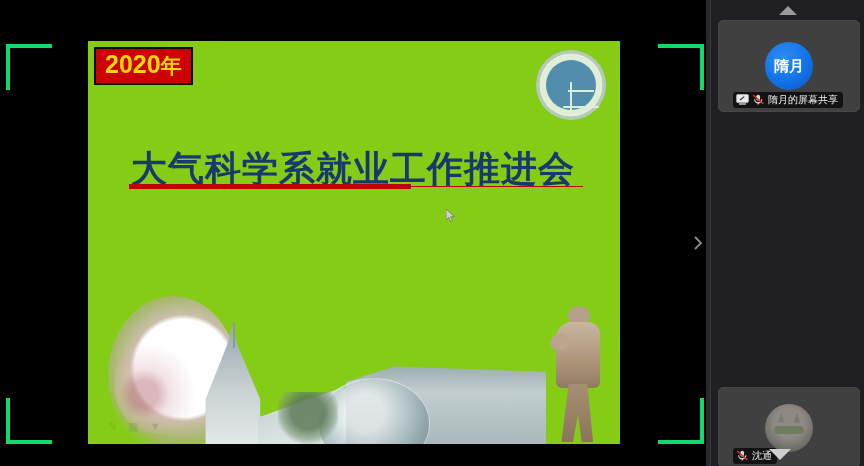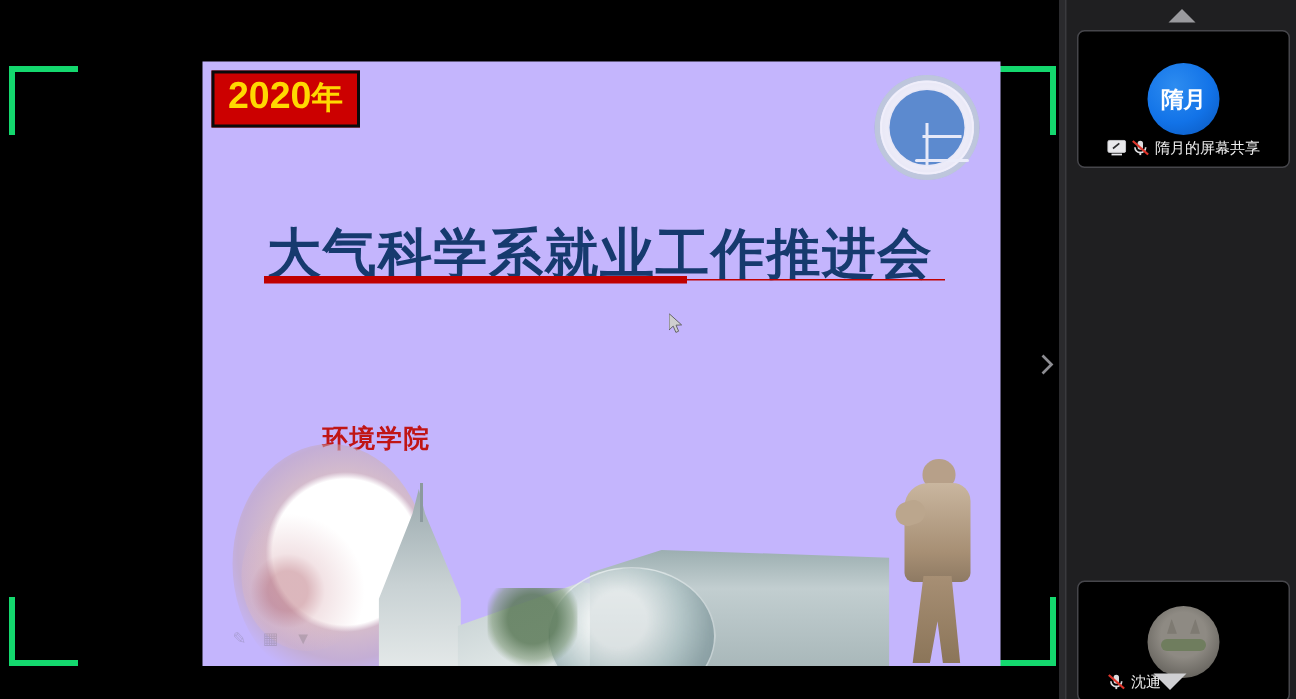--- a/index.html
+++ b/index.html
@@ -19,21 +19,21 @@
   .corner.tr .h{right:0;top:0;width:46px;height:4px;}
   .corner.tr .v{right:0;top:0;width:4px;height:46px;}
   .corner.bl{left:6px;top:398px;}
   .corner.bl .h{left:0;bottom:0;width:46px;height:4px;}
   .corner.bl .v{left:0;bottom:0;width:4px;height:46px;}
   .corner.br{left:658px;top:398px;}
   .corner.br .h{right:0;bottom:0;width:46px;height:4px;}
   .corner.br .v{right:0;bottom:0;width:4px;height:46px;}
 
   
-  #slide{position:absolute;left:88px;top:41px;width:532px;height:403px;background:#c4b5fd;overflow:hidden;margin-left:47px;}
+  #slide{position:absolute;left:88px;top:41px;width:532px;height:403px;background:#84cc16;overflow:hidden;}
 
   
   #year-banner{position:absolute;left:6px;top:6px;background:#cc0000;border:2px solid #0a0a0a;
       padding:1px 9px 3px 9px;color:#ffd800;font-weight:bold;font-size:25px;line-height:29px;
       letter-spacing:0px;font-family:"Liberation Sans","DejaVu Sans",sans-serif;}
   #year-banner .yr-cn{font-size:21px;}
 
   
   #seal{position:absolute;right:14px;top:9px;width:70px;height:70px;border-radius:50%;
       background:radial-gradient(circle at 50% 50%, #5b93d6 0%, #4f86cc 46%, #f2f4f7 47%, #e8ecf2 63%, #9fb2c6 64%, #8fa4bb 100%);
@@ -93,35 +93,35 @@
   #ppt-tools span{display:block;color:#555;font-size:11px;line-height:11px;}
 
   
   #cursor{position:absolute;left:446px;top:209px;width:10px;height:14px;}
 
   
   #sidebar{position:absolute;left:710px;top:0;width:154px;height:466px;
       background:#1f1f21;border-left:1px solid #3a3a3e;}
   #scroll-up{position:absolute;left:0;top:2px;width:154px;height:16px;display:flex;align-items:center;justify-content:center;}
   #scroll-up .tri{width:0;height:0;border-left:9px solid transparent;border-right:9px solid transparent;border-bottom:9px solid #9a9a9e;}
-  .tile{position:absolute;left:7px;width:140px;background:#000000;border:1px solid #46464b;border-radius:5px;overflow:hidden;}
+  .tile{position:absolute;left:7px;width:140px;background:#404040;border:1px solid #46464b;border-radius:5px;overflow:hidden;}
   .tile .av-wrap{position:absolute;left:0;top:0;width:100%;height:100%;display:flex;align-items:center;justify-content:center;}
   .avatar{width:48px;height:48px;border-radius:50%;display:flex;align-items:center;justify-content:center;
       color:#fff;font-size:15px;font-weight:bold;font-family:"DejaVu Sans","Liberation Sans",sans-serif;letter-spacing:0px;}
   .avatar.blue-grad{background:radial-gradient(circle at 38% 32%, #2d8cf0 0%, #1273e8 55%, #0a56bb 100%);}
   .avatar.blue-flat{background:#1677f0;}
   .avatar.img-doll{background:radial-gradient(circle at 50% 44%, #efe6d2 0 52%, #ded2b8 100%);position:relative;}
   .avatar.img-doll::before{content:"";position:absolute;left:15px;top:8px;width:18px;height:14px;border-radius:9px 9px 5px 5px;background:#3b3128;}
   .avatar.img-doll::after{content:"";position:absolute;left:18px;top:20px;width:12px;height:18px;border-radius:5px;background:#cdbfa4;}
   .avatar.img-cat{background:radial-gradient(circle at 50% 40%, #8e8a83 0 40%, #6d6a64 72%, #4d4b47 100%);position:relative;}
   .avatar.img-cat::before{content:"";position:absolute;left:9px;top:22px;width:30px;height:8px;border-radius:4px;background:#6f7d5e;}
   .avatar.img-cat::after{content:"";position:absolute;left:13px;top:9px;width:22px;height:10px;
       background:#7e7a72;clip-path:polygon(0% 100%, 14% 0%, 30% 100%, 70% 100%, 86% 0%, 100% 100%);}
-  .namebar{position:absolute;left:3px;bottom:3px;display:flex;gap:3px;
-      background:rgba(0,0,0,.72);border-radius:3px;padding:1px 5px 2px 16px;max-width:132px;}
+  .namebar{position:absolute;left:14px;bottom:3px;display:flex;align-items:center;gap:3px;
+      background:rgba(0,0,0,.72);border-radius:3px;padding:1px 5px 2px 3px;max-width:132px;}
   .namebar .nm{color:#f0f0f0;font-size:10px;line-height:13px;white-space:nowrap;
       font-family:"DejaVu Sans","Liberation Sans",sans-serif;}
   .ico{display:inline-block;flex:0 0 auto;}
   #scroll-down{position:absolute;left:58px;bottom:6px;width:0;height:0;
       border-left:11px solid transparent;border-right:11px solid transparent;border-top:11px solid #cfcfd2;}
 
   
   #collapse-chevron{position:absolute;left:692px;top:234px;width:12px;height:18px;}
   #panel-divider{position:absolute;left:706px;top:0;width:4px;height:466px;background:#2a2a2d;}
 </style>
@@ -160,21 +160,20 @@
           <div class="cross"></div>
           <div class="cross2"></div>
         </div>
         <div class="sealtext"></div>
       </div>
 
       <div id="slide-title">大气科学系就业工作推进会</div>
       <div id="title-rule-thick"></div>
       <div id="title-rule-thin"></div>
 
-      <div id="slide-subtitle">环境学院</div>
 
       <div id="collage">
         <div id="moon"></div>
         <div id="moon-blossom"></div>
         <div id="church"></div>
         <div id="spire"></div>
         <div id="bldg1"></div>
         <div id="bldg2"></div>
         <div id="dome"></div>
         <div id="trees"></div>

